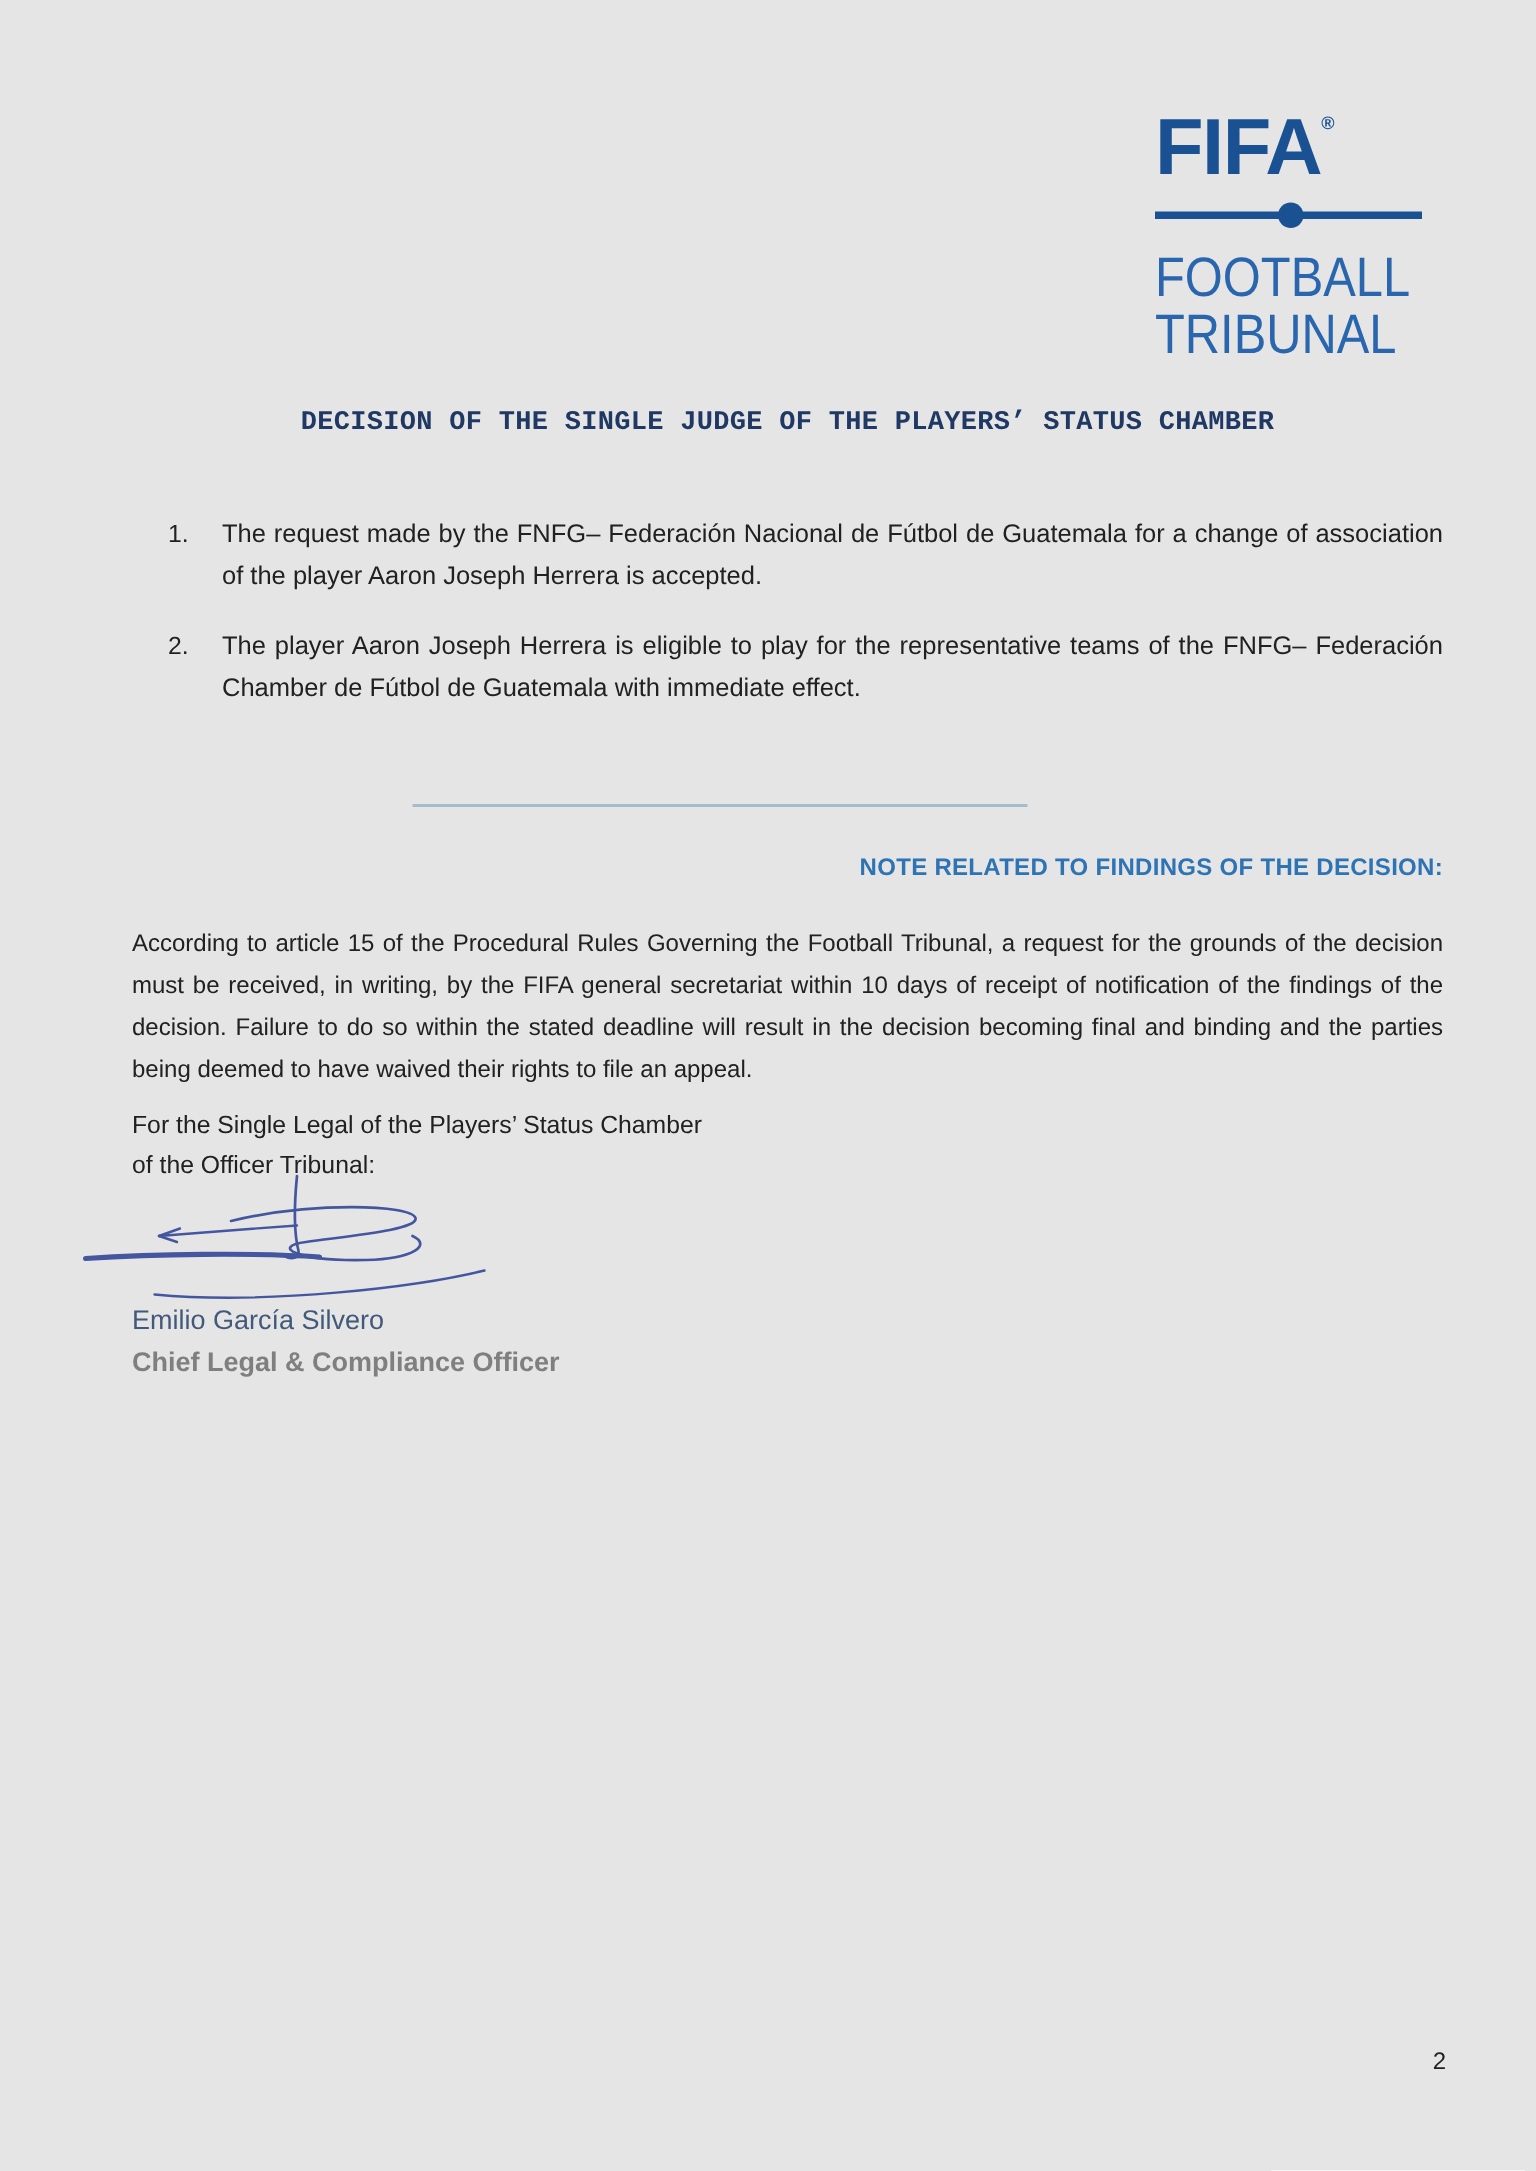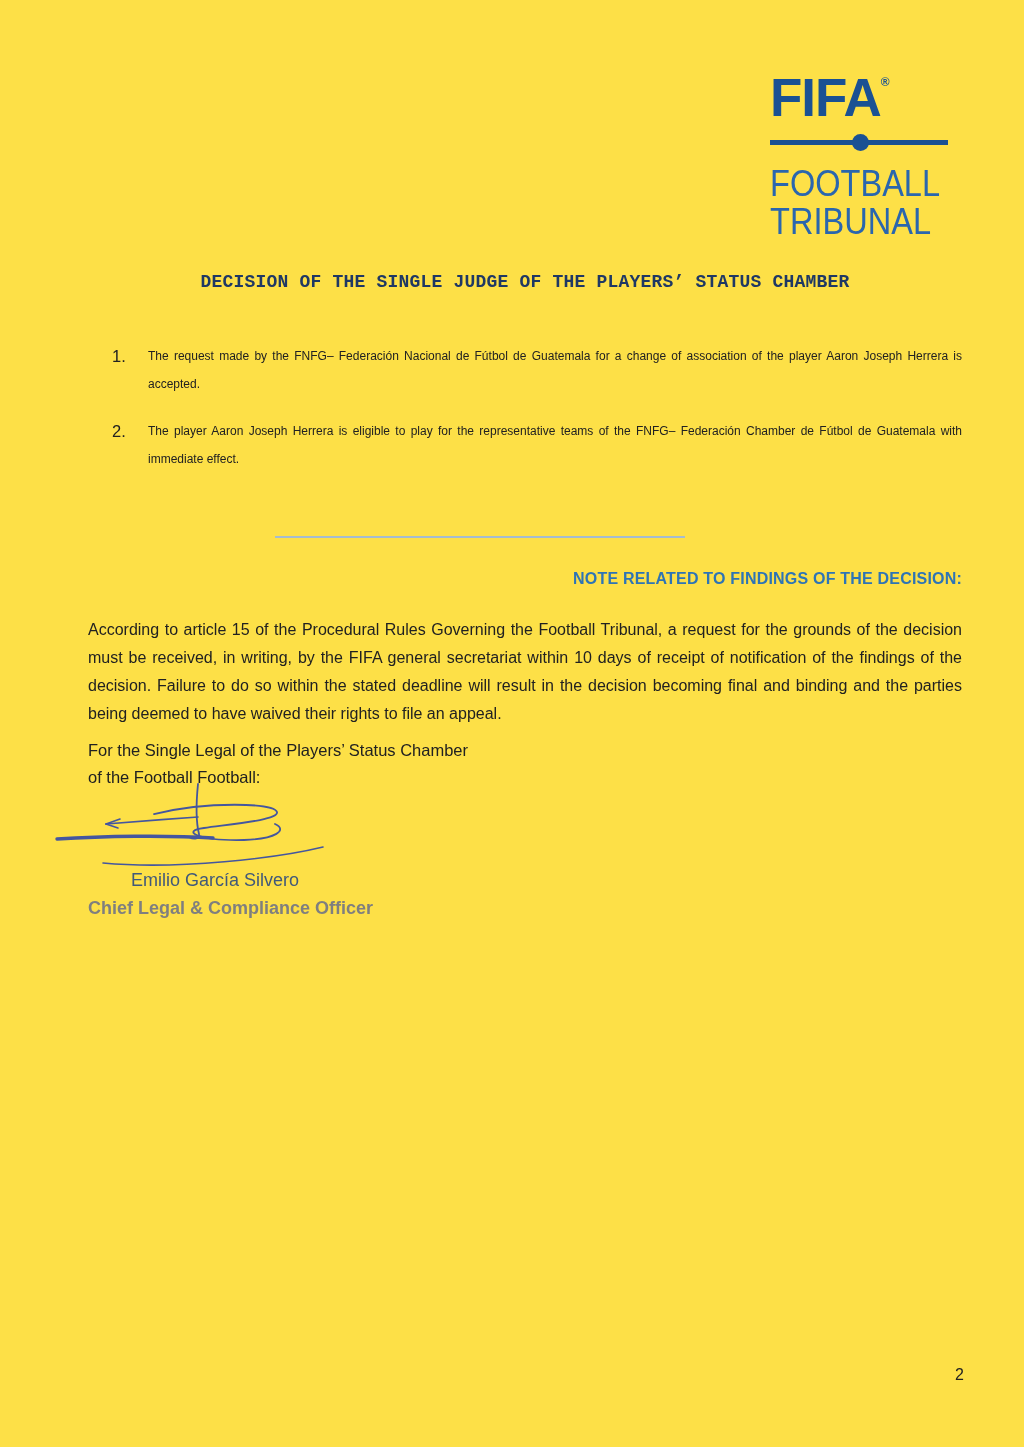--- a/index.html
+++ b/index.html
@@ -5,21 +5,21 @@
   * { margin: 0; padding: 0; box-sizing: border-box; }
   html, body { background: #ffffff; }
   body {
     font-family: "Liberation Sans", "DejaVu Sans", sans-serif;
     color: #212121;
   }
   .page {
     position: relative;
     width: 1024px;
     height: 1447px;
-    background: #fde047;
+    background: #e5e5e5;
     overflow: hidden;
     margin: 0 auto;
   }
 
   
   .logo { position: absolute; top: 56px; left: 770px; width: 178px; }
   .fifa-word {
     font-size: 53px; font-weight: 700; color: #1a5193;
     line-height: 52px; letter-spacing: -1px; white-space: nowrap;
   }
@@ -45,21 +45,21 @@
   
   .decision { position: absolute; left: 88px; width: 874px; display: flex; }
   .decision.d1 { top: 342px; }
   .decision.d2 { top: 417px; }
   .decision-num {
     width: 60px; flex: 0 0 60px; padding-left: 24px;
     font-size: 16.5px; line-height: 28px; color: #212121;
   }
   .decision-text {
     flex: 1; text-align: justify;
-    font-size: 12px; line-height: 28px; color: #212121;
+    font-size: 17px; line-height: 28px; color: #212121;
   }
 
   
   .divider {
     position: absolute; top: 536px; left: 275px; width: 410px; height: 2px;
     background: #a5bccf;
   }
   .note-heading {
     position: absolute; top: 570px; left: 88px; width: 874px;
     text-align: right; font-size: 16px; font-weight: 700; color: #2e74b5;
@@ -69,21 +69,21 @@
     position: absolute; top: 616px; left: 88px; width: 874px;
     text-align: justify; font-size: 16px; line-height: 28px; color: #212121;
   }
 
   
   .signoff {
     position: absolute; top: 737px; left: 88px; width: 600px;
     font-size: 16.5px; line-height: 27px; color: #212121;
   }
   .signature { position: absolute; top: 778px; left: 48px; width: 300px; height: 92px; }
-  .sig-name { position: absolute; top: 870px; left: 88px; font-size: 18px; color: #41597a; margin-left: 43px; }
+  .sig-name { position: absolute; top: 870px; left: 88px; font-size: 18px; color: #41597a; }
   .sig-role { position: absolute; top: 898px; left: 88px; font-size: 18px; color: #7f7f7f; font-weight: bold; }
 
   
   .page-num {
     position: absolute; top: 1366px; left: 938px; width: 26px;
     text-align: right; font-size: 16px; color: #212121;
   }
 </style>
 </head>
 <body>
@@ -112,21 +112,21 @@
     <div class="decision-text">The player Aaron Joseph Herrera is eligible to play for the representative teams of the FNFG– Federación Chamber de Fútbol de Guatemala with immediate effect.</div>
   </div>
 
   <div class="divider"></div>
 
   <div class="note-heading">NOTE RELATED TO FINDINGS OF THE DECISION:</div>
   <div class="note-body">According to article 15 of the Procedural Rules Governing the Football Tribunal, a request for the grounds of the decision must be received, in writing, by the FIFA general secretariat within 10 days of receipt of notification of the findings of the decision. Failure to do so within the stated deadline will result in the decision becoming final and binding and the parties being deemed to have waived their rights to file an appeal.</div>
 
   <div class="signoff">
     <div>For the Single Legal of the Players’ Status Chamber</div>
-    <div>of the Football Football:</div>
+    <div>of the Officer Tribunal:</div>
   </div>
 
   <svg class="signature" viewBox="0 0 300 92" xmlns="http://www.w3.org/2000/svg" fill="none" stroke="#44569f" stroke-linecap="round" stroke-linejoin="round">
     <path d="M150,6 C148,26 148,44 151,56 C152,61 146,62 141,59" stroke-width="1.8"></path>
     <path d="M106,36 C160,23 226,25 229,34 C231,42 184,46 156,50 C132,53 150,63 196,62 C228,61 240,52 227,46" stroke-width="1.8"></path>
     <path d="M150,39 C120,41 85,44 58,46" stroke-width="1.6"></path>
     <path d="M58,46 L72,41" stroke-width="1.6"></path>
     <path d="M58,46 L70,50" stroke-width="1.6"></path>
     <path d="M9,61 C55,58 120,57 165,60" stroke-width="3.4"></path>
     <path d="M55,85 C130,92 230,80 275,69" stroke-width="1.6"></path>

